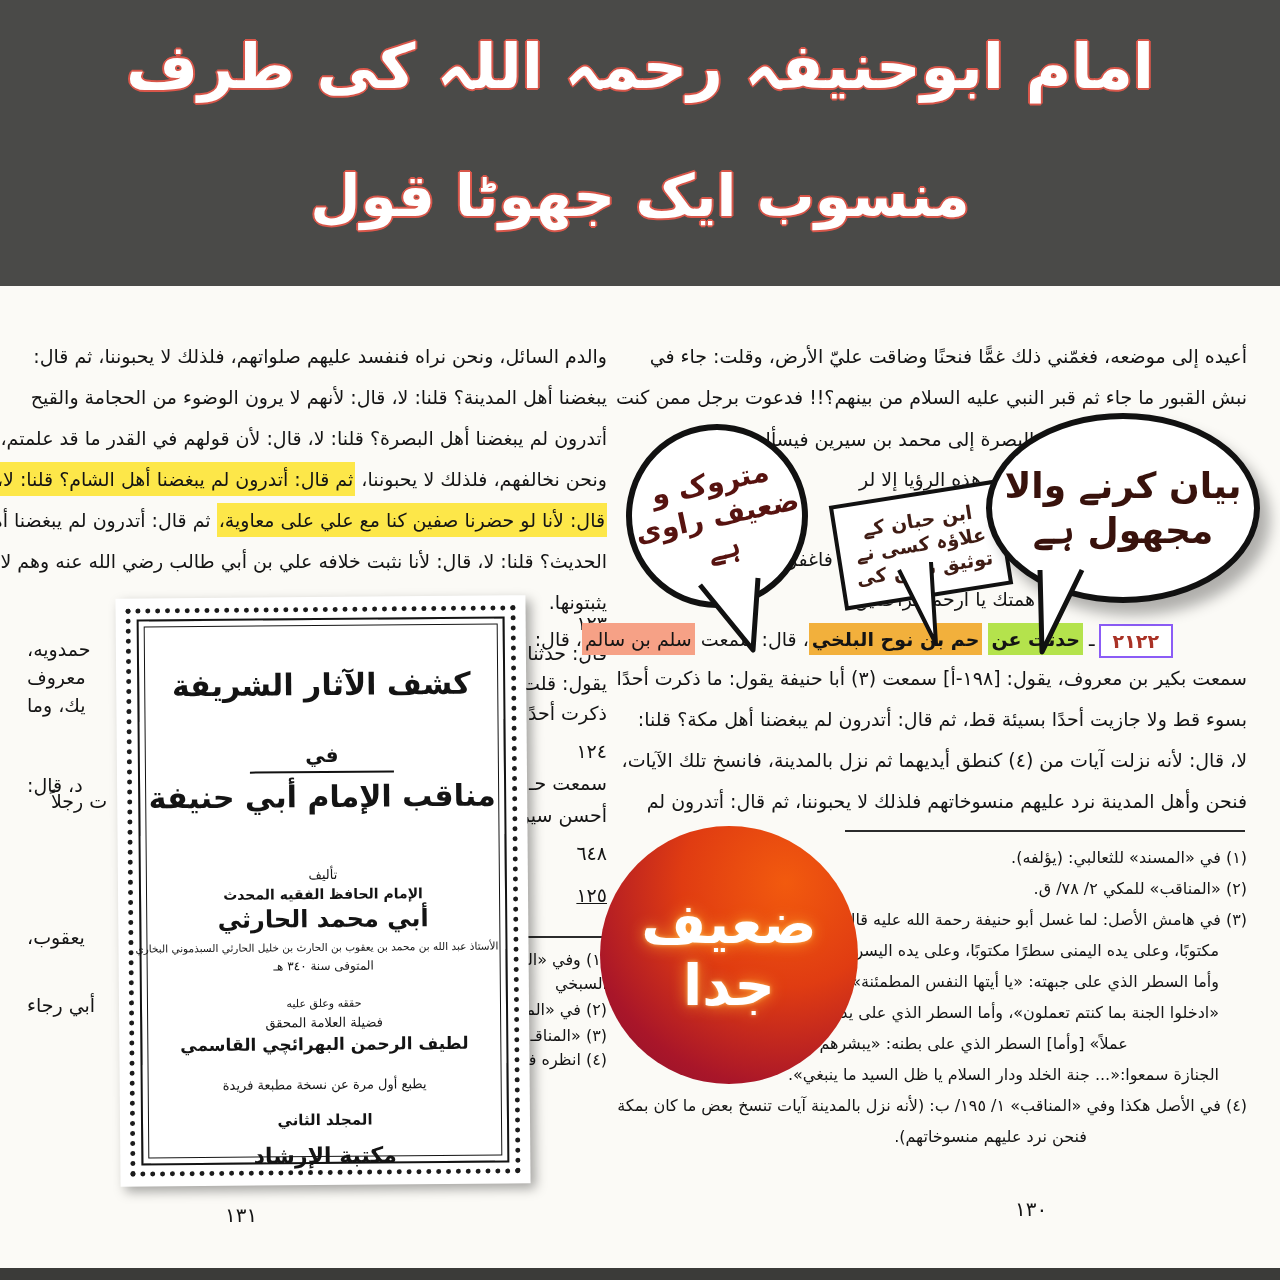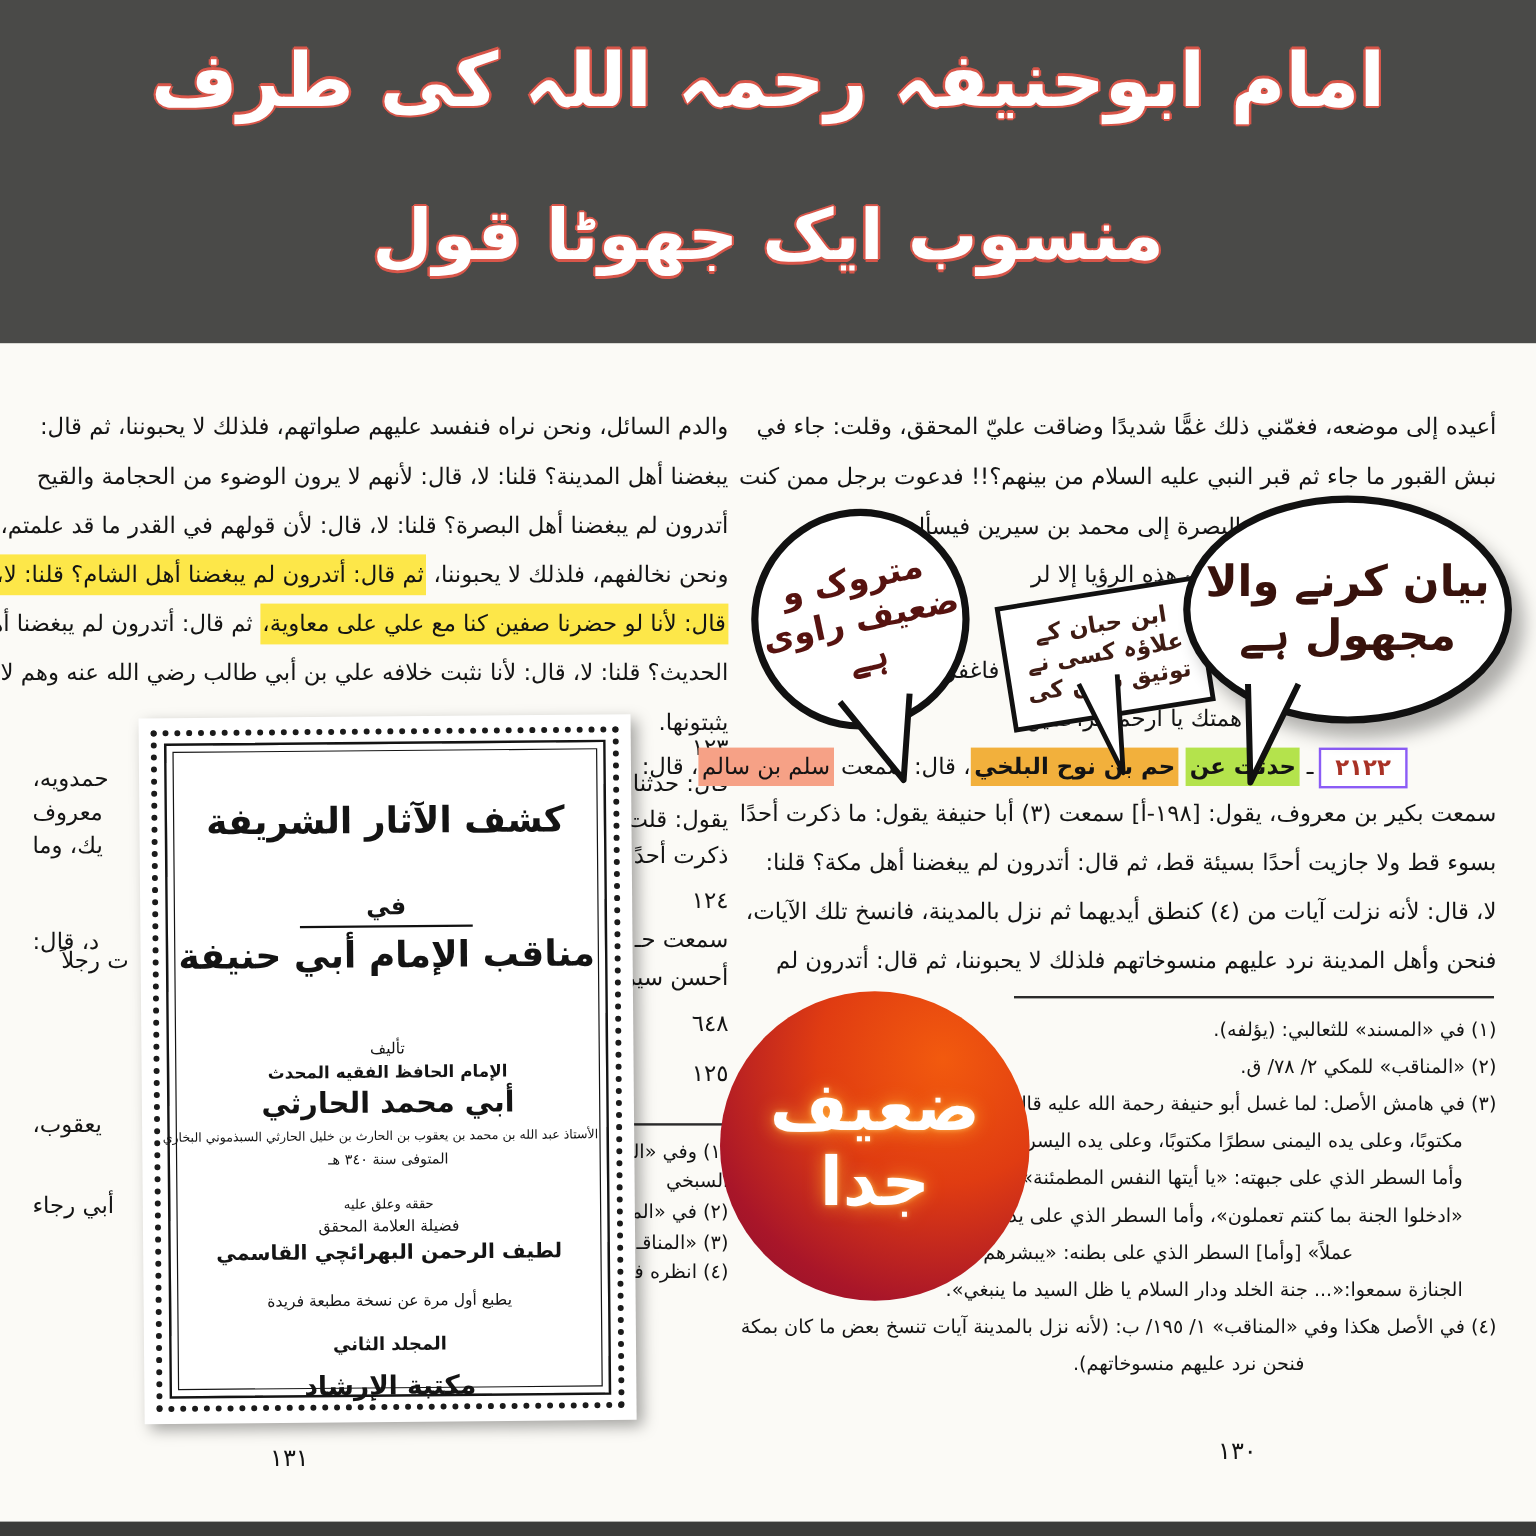--- a/index.html
+++ b/index.html
@@ -110,21 +110,21 @@
     </div>
   <div id="lp-right-frags">
       <div class="frag" style="top: 276px; right: 0px;">١٢٣</div>
       <div class="frag" style="top: 306px; right: 0px;">قال: حدثنا</div>
       <div class="frag" style="top: 336px; right: 0px;">يقول: قلت</div>
       <div class="frag" style="top: 366px; right: 0px;">ذكرت أحدً</div>
       <div class="frag" style="top: 404px; right: 0px;">١٢٤</div>
       <div class="frag" style="top: 436px; right: 0px;">سمعت حـ</div>
       <div class="frag" style="top: 468px; right: 0px;">أحسن سير</div>
       <div class="frag" style="top: 506px; right: 0px;">٦٤٨</div>
-      <div class="frag" style="top: 548px; right: 0px;">١٢٥</div>
+      <div class="frag" style="top: 548px; right: 0px; text-decoration: underline;">١٢٥</div>
     </div>
   <div class="rule" style="top:600px;right:0;width:280px;"></div>
   <div id="lp-foot-frags">
       <div class="frag fnsize" style="top: 614px; right: 0px;">(١) وفي «الـ</div>
       <div class="frag fnsize" style="top: 638px; right: 0px;">السبخي</div>
       <div class="frag fnsize" style="top: 664px; right: 0px;">(٢) في «المـ</div>
       <div class="frag fnsize" style="top: 690px; right: 0px;">(٣) «المناقـ</div>
       <div class="frag fnsize" style="top: 714px; right: 0px;">(٤) انظره في</div>
     </div>
   <div id="lp-left-frags">
@@ -133,21 +133,21 @@
       <div class="frag" style="top: 358px; left: -28px;">يك، وما</div>
       <div class="frag" style="top: 438px; left: -28px;">د، قال:</div>
       <div class="frag" style="top: 454px; left: -28px; margin-left: 24px;">ت رجلاً</div>
       <div class="frag" style="top: 590px; left: -28px;">يعقوب،</div>
       <div class="frag" style="top: 658px; left: -28px;">أبي رجاء</div>
     </div>
 </div>
 
 <div class="page" id="right-page">
   <div id="rp-lines-top">
-      <div class="tline">أعيده إلى موضعه، فغمّني ذلك غمًّا شديدًا وضاقت عليّ المحقق، وقلت: جاء في</div>
+      <div class="tline">أعيده إلى موضعه، فغمّني ذلك غمًّا فنحنًا وضاقت عليّ الأرض، وقلت: جاء في</div>
       <div class="tline">نبش القبور ما جاء ثم قبر النبي عليه السلام من بينهم؟!! فدعوت برجل ممن كنت</div>
     </div>
   <div id="rp-mid-frags">
       <div class="frag" style="top: 92px; right: 85px;">ته أن يرحل إلى البصرة إلى محمد بن سيرين فيسأله، فـ</div>
       <div class="frag" style="top: 132px; right: 112px;">ؤيا لها شأن، ليست هذه الرؤيا إلا لر</div>
       <div class="frag" style="top: 172px; right: 445px;">ؤلفها</div>
       <div class="frag" style="top: 212px; right: 402px;">، فاغفر</div>
       <div class="frag" style="top: 252px; right: 212px;">همتك يا أرحم الراحمين.</div>
     </div>
 

